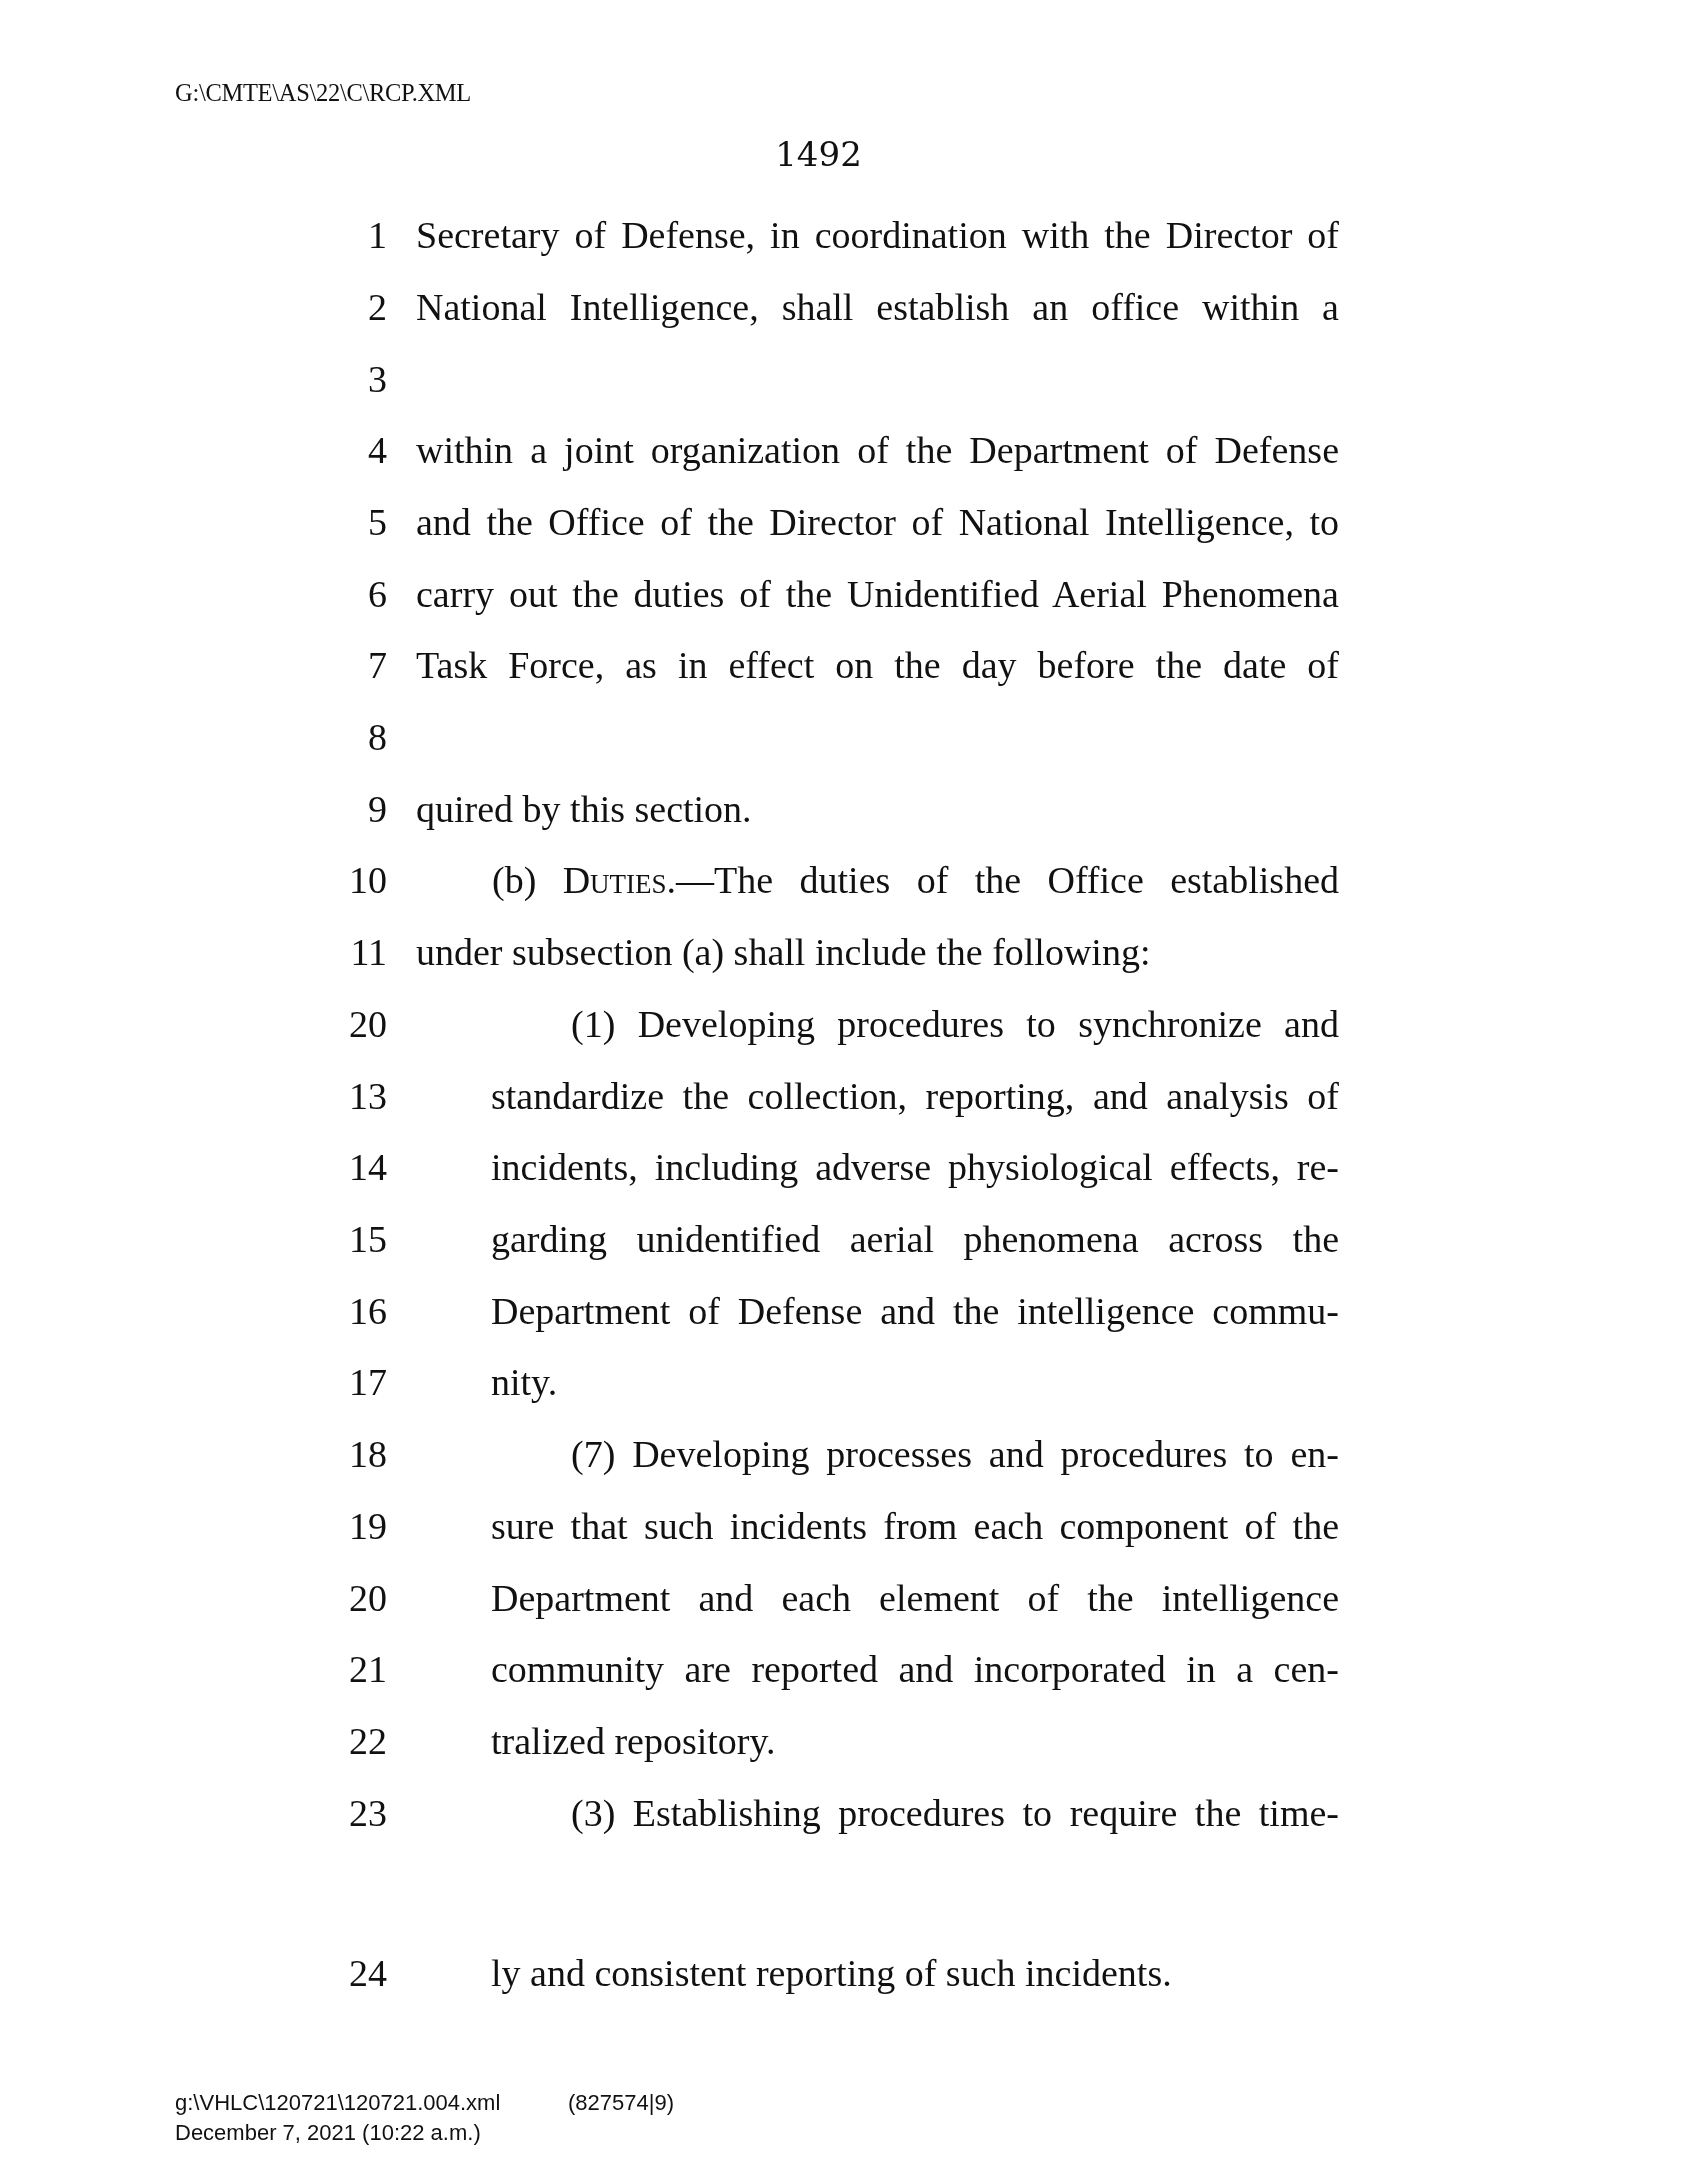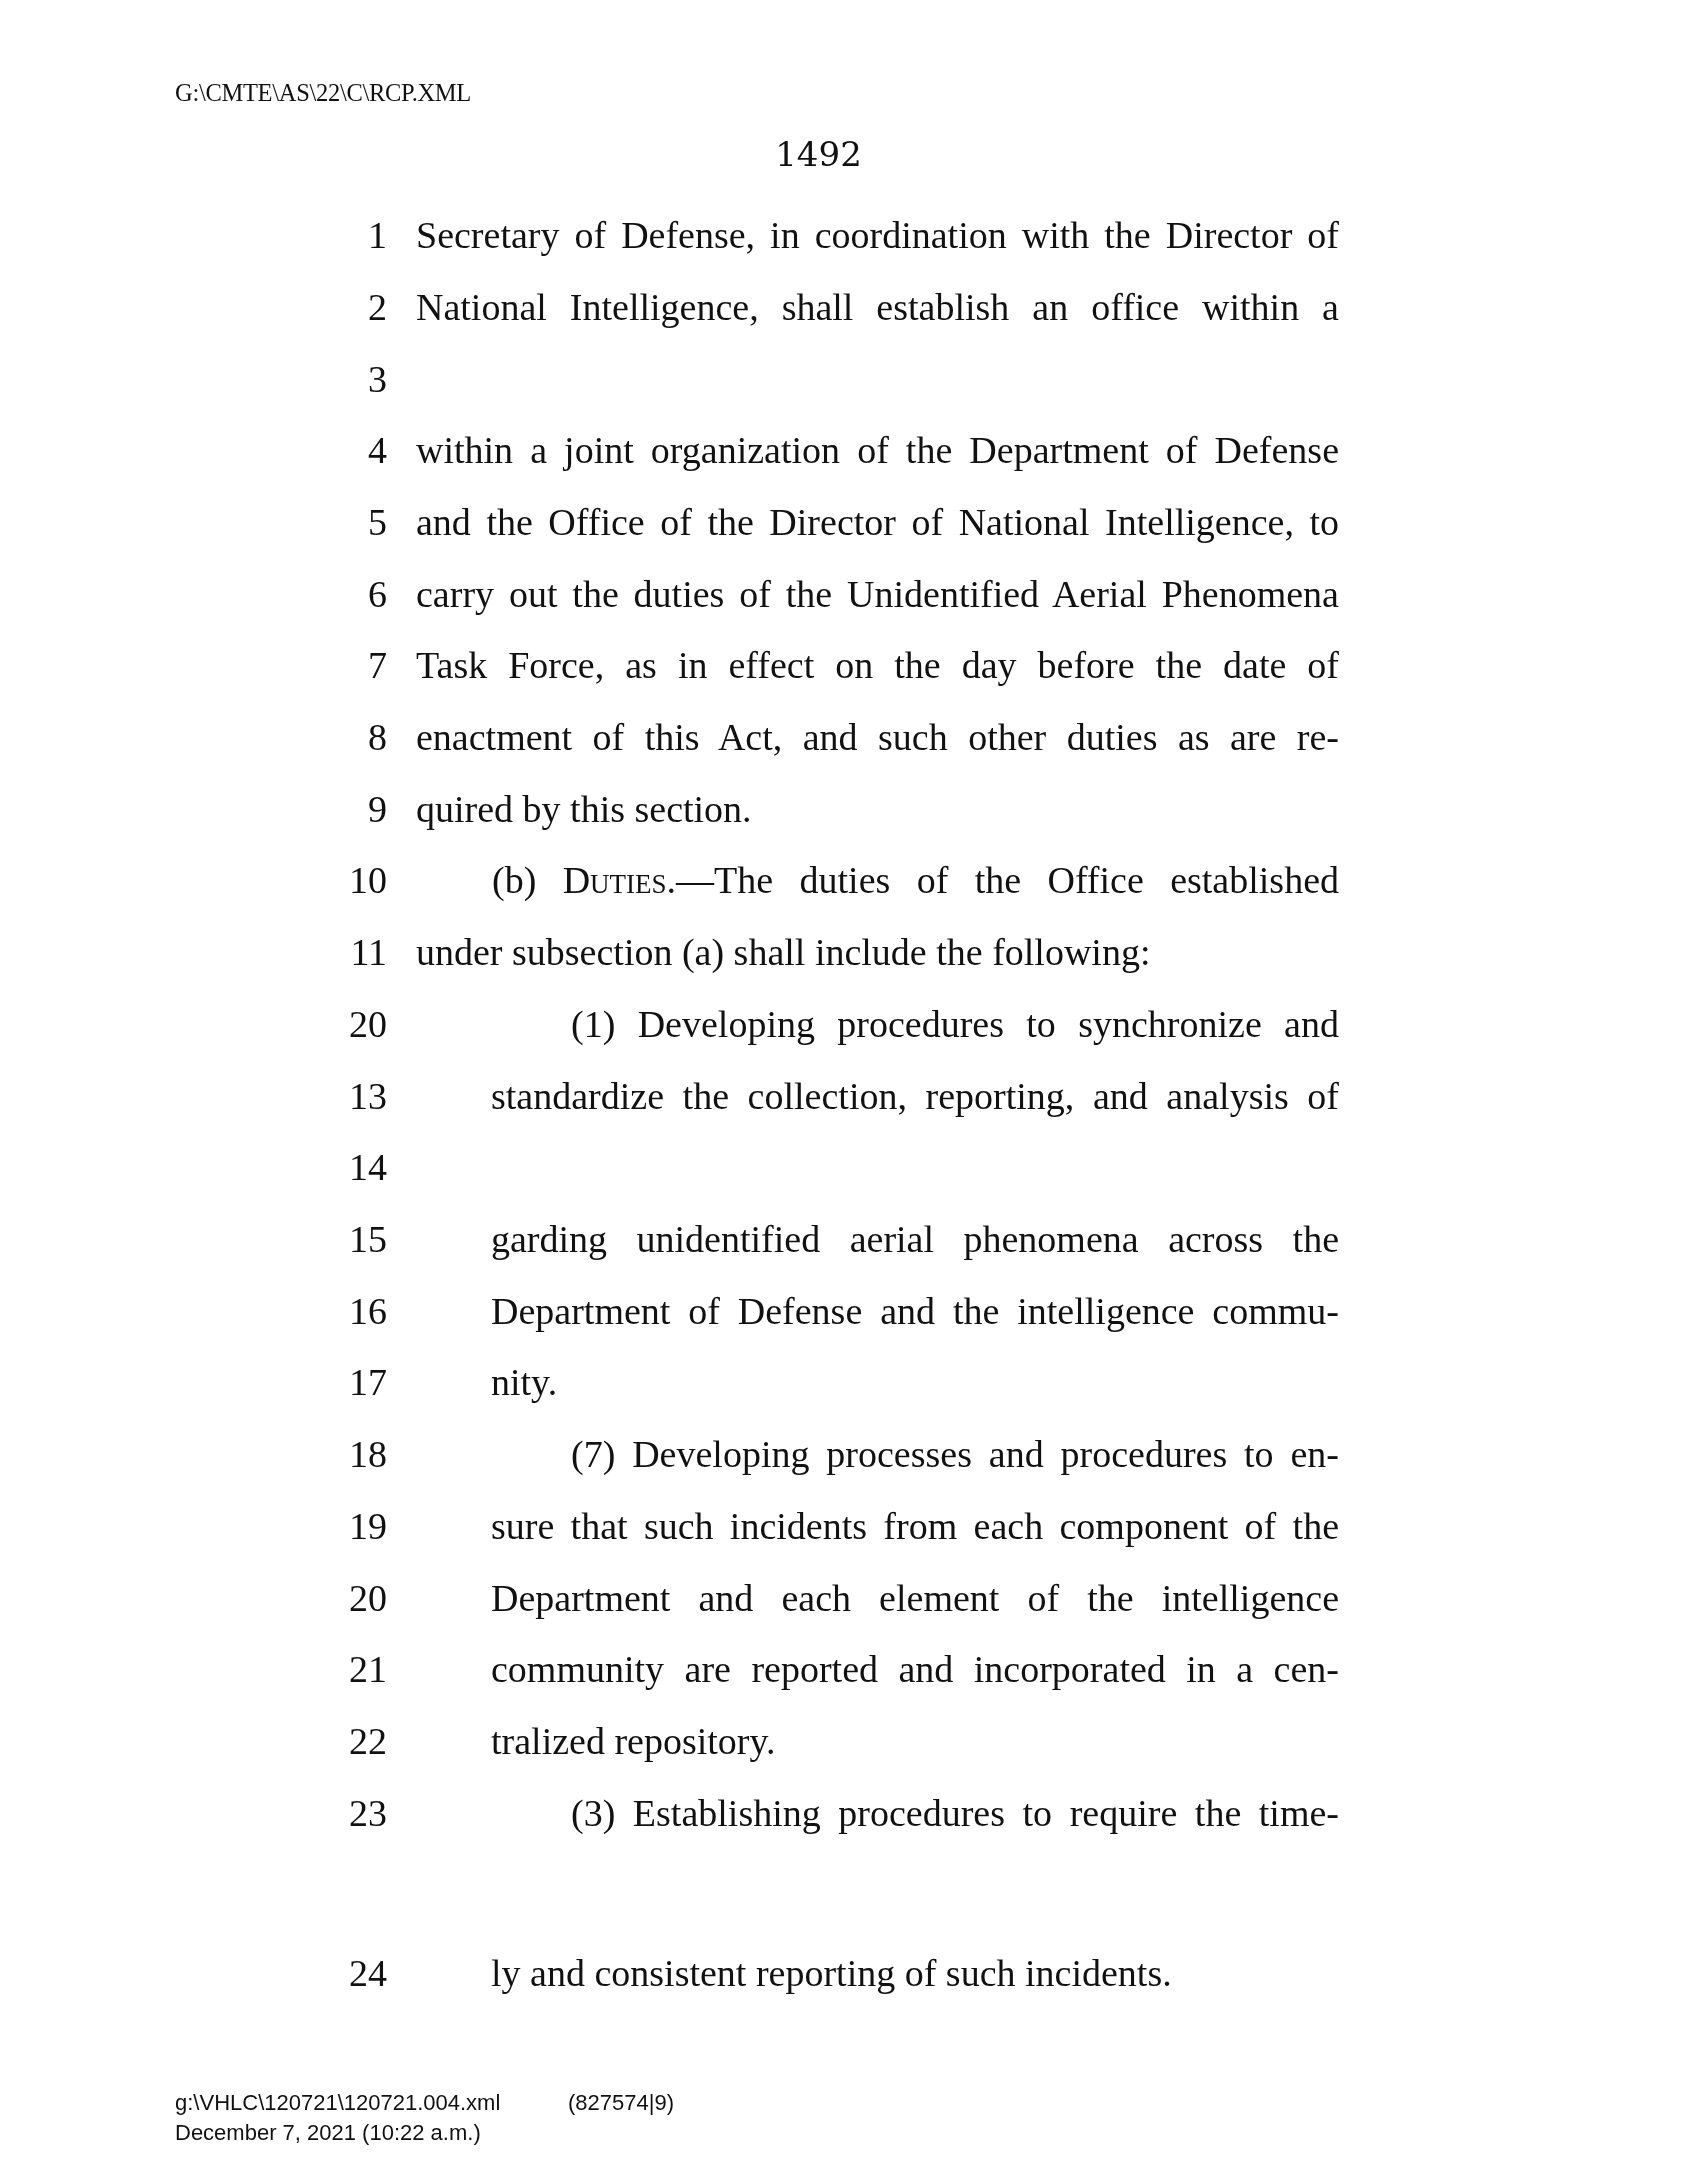--- a/index.html
+++ b/index.html
@@ -122,21 +122,20 @@
     <div class="line" style="top: 558px;">
       <span class="line-number">6</span>
       <span class="line-text lvl0" style="white-space: nowrap;">carry out the duties of the Unidentified Aerial Phenomena</span>
     </div>
     <div class="line" style="top: 629px;">
       <span class="line-number">7</span>
       <span class="line-text lvl0" style="white-space: nowrap;">Task Force, as in effect on the day before the date of</span>
     </div>
     <div class="line" style="top: 701px;">
       <span class="line-number">8</span>
-      <span class="line-text lvl0" style="white-space: nowrap;">enactment of this Act, and such other duties as are re-</span>
     </div>
     <div class="line" style="top: 773px;">
       <span class="line-number">9</span>
       <span class="line-text lvl0 last">quired by this section.</span>
     </div>
     <div class="line" style="top: 844px;">
       <span class="line-number">10</span>
       <span class="line-text lvl0 first" style="white-space: nowrap;"><span>(b) </span><span class="smallcaps">Duties</span><span>.—The duties of the Office established</span></span>
     </div>
     <div class="line" style="top: 916px;">
@@ -146,20 +145,21 @@
     <div class="line" style="top: 988px;">
       <span class="line-number">20</span>
       <span class="line-text lvl1 first" style="white-space: nowrap;">(1) Developing procedures to synchronize and</span>
     </div>
     <div class="line" style="top: 1060px;">
       <span class="line-number">13</span>
       <span class="line-text lvl1" style="white-space: nowrap;">standardize the collection, reporting, and analysis of</span>
     </div>
     <div class="line" style="top: 1131px;">
       <span class="line-number">14</span>
+      <span class="line-text lvl1" style="white-space: nowrap;">incidents, including adverse physiological effects, re-</span>
     </div>
     <div class="line" style="top: 1203px;">
       <span class="line-number">15</span>
       <span class="line-text lvl1" style="white-space: nowrap;">garding unidentified aerial phenomena across the</span>
     </div>
     <div class="line" style="top: 1275px;">
       <span class="line-number">16</span>
       <span class="line-text lvl1" style="white-space: nowrap;">Department of Defense and the intelligence commu-</span>
     </div>
     <div class="line" style="top: 1346px;">

